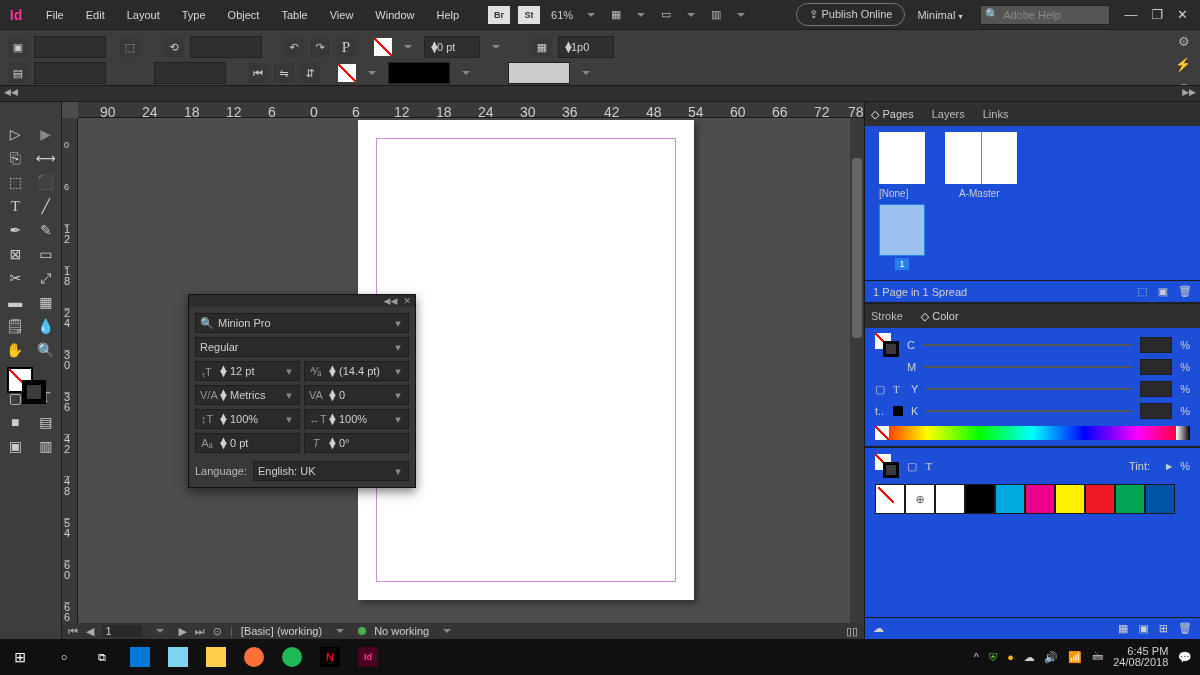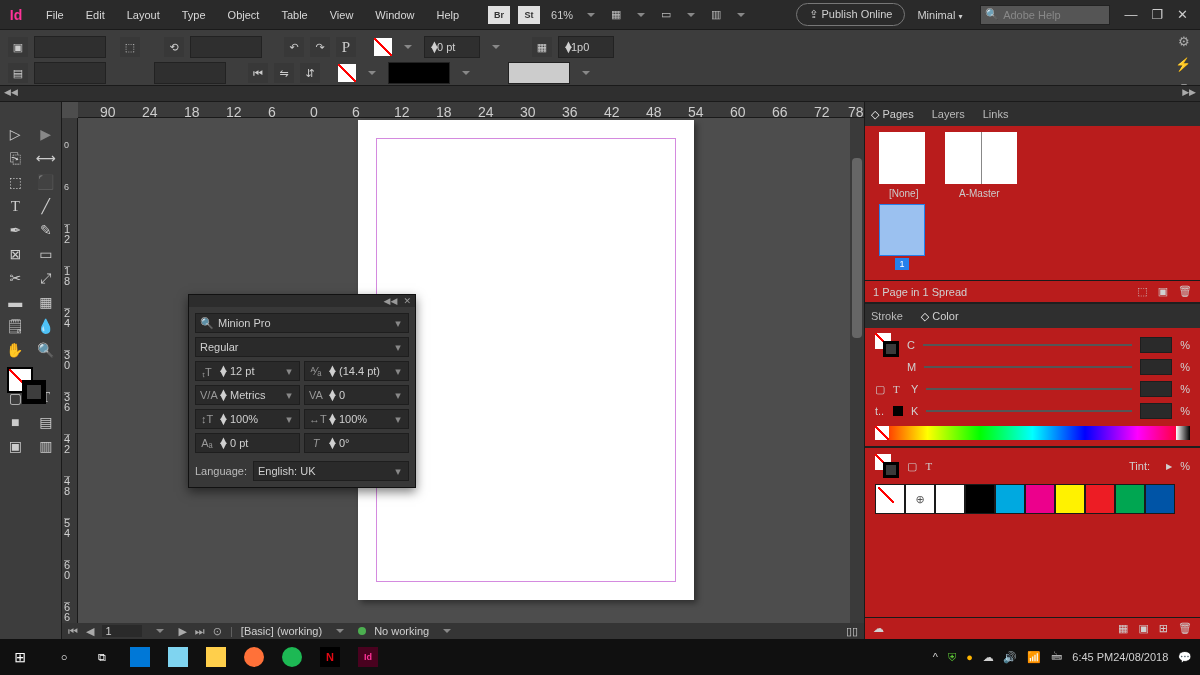--- a/index.html
+++ b/index.html
@@ -67,21 +67,21 @@
 .char-body { padding:6px; display:flex; flex-direction:column; gap:4px; }
 .char-row { display:flex; gap:4px; align-items:center;}
 .char-field { flex:1; background:#2a2a2a; border:1px solid #1e1e1e; height:20px; display:flex; align-items:center; gap:4px; padding:0 4px; position:relative;}
 .char-field .ic { color:#999; font-size:11px; width:14px; text-align:center;}
 .char-field .val { flex:1; }
 .char-field .dd { width:12px; text-align:center; color:#888; }
 .stepper { width:8px; display:flex; flex-direction:column; font-size:6px; color:#888; line-height:5px; text-align:center;}
 .char-lbl { width:54px; text-align:right; padding-right:4px; color:#bbb;}
 
 
-.rpanel { width:336px; background:#b91c1c; border-left:1px solid #1a1a1a; display:flex; flex-direction:column; }
+.rpanel { width:336px; background:#1d4ed8; border-left:1px solid #1a1a1a; display:flex; flex-direction:column; }
 .rpanel .gap { height:2px; background:#1f1f1f; }
 .panel-tabs { height:24px; background:#2f2f2f; display:flex; align-items:center; padding:0 6px; gap:18px; }
 .panel-tabs .ptab { color:#bbb; font-size:11px; }
 .panel-tabs .ptab.active { color:#fff; }
 .pages-area { height:154px; padding:8px; position:relative; }
 .master-thumb { position:absolute; width:46px; height:52px; background:#fff; }
 .spread-thumb { position:absolute; width:72px; height:52px; background:#fff; }
 .spread-thumb::after{ content:""; position:absolute; left:50%; top:0; bottom:0; width:1px; background:#888;}
 .page-thumb-sel { position:absolute; width:46px; height:52px; background:#9bc1f0; border:1px solid #2680eb; }
 .pg-badge { position:absolute; width:14px; height:12px; background:#2680eb; color:#fff; font-size:9px; display:flex; align-items:center; justify-content:center;}
@@ -111,21 +111,21 @@
 
 .taskbar { position:absolute; left:0; right:0; bottom:0; height:36px; background:#101010; display:flex; align-items:center; }
 .win-start{width:40px;height:36px;display:flex;align-items:center;justify-content:center;color:#fff;font-size:14px;}
 .tb-search{ flex:0 0 220px; height:28px; background:#fff; border-radius:2px; display:flex; align-items:center; padding:0 8px; gap:8px; margin-right:6px;}
 .tb-search .circ{width:14px;height:14px;border:2px solid #333;border-radius:50%;}
 .tb-search span{color:#777;}
 .tb-icons{display:flex; gap:2px; margin-left:6px;}
 .tb-icons .ti{width:36px; height:36px; display:flex; align-items:center; justify-content:center;}
 .tb-spacer{flex:1;}
 .systray{display:flex; align-items:center; gap:10px; padding-right:8px; color:#ccc; font-size:10px;}
-.clock{display:flex;flex-direction:row;line-height:11px;}
+.clock{display:flex;flex-direction:column;align-items:flex-end; line-height:11px;}
 </style>
 </head>
 <body>
 
 <div class="menubar">
   <div class="id-logo">Id</div>
   <div class="menu-item">File</div>
   <div class="menu-item">Edit</div>
   <div class="menu-item">Layout</div>
   <div class="menu-item">Type</div>
@@ -436,21 +436,21 @@
 
   <div class="rpanel">
     <div class="panel-tabs">
       <span class="ptab active">◇ <span>Pages</span></span>
       <span class="ptab">Layers</span>
       <span class="ptab">Links</span>
     </div>
     <div class="pages-area">
       <div class="master-thumb" style="left:14px; top:6px;"></div>
       <div class="spread-thumb" style="left:80px; top:6px;"></div>
-      <div class="pg-label" style="left:24px; top:62px;">[None]</div>
+      <div class="pg-label" style="left:14px; top:62px;">[None]</div>
       <div class="pg-label" style="left:94px; top:62px;">A-Master</div>
       <div class="page-thumb-sel" style="left:14px; top:78px;"></div>
       <div class="pg-badge" style="left:30px; top:132px;">1</div>
     </div>
     <div class="panel-status">
       <span>1 Page in 1 Spread</span>
       <span class="icns">
         <span>⬚</span>
         <span>▣</span>
         <span>🗑</span>

